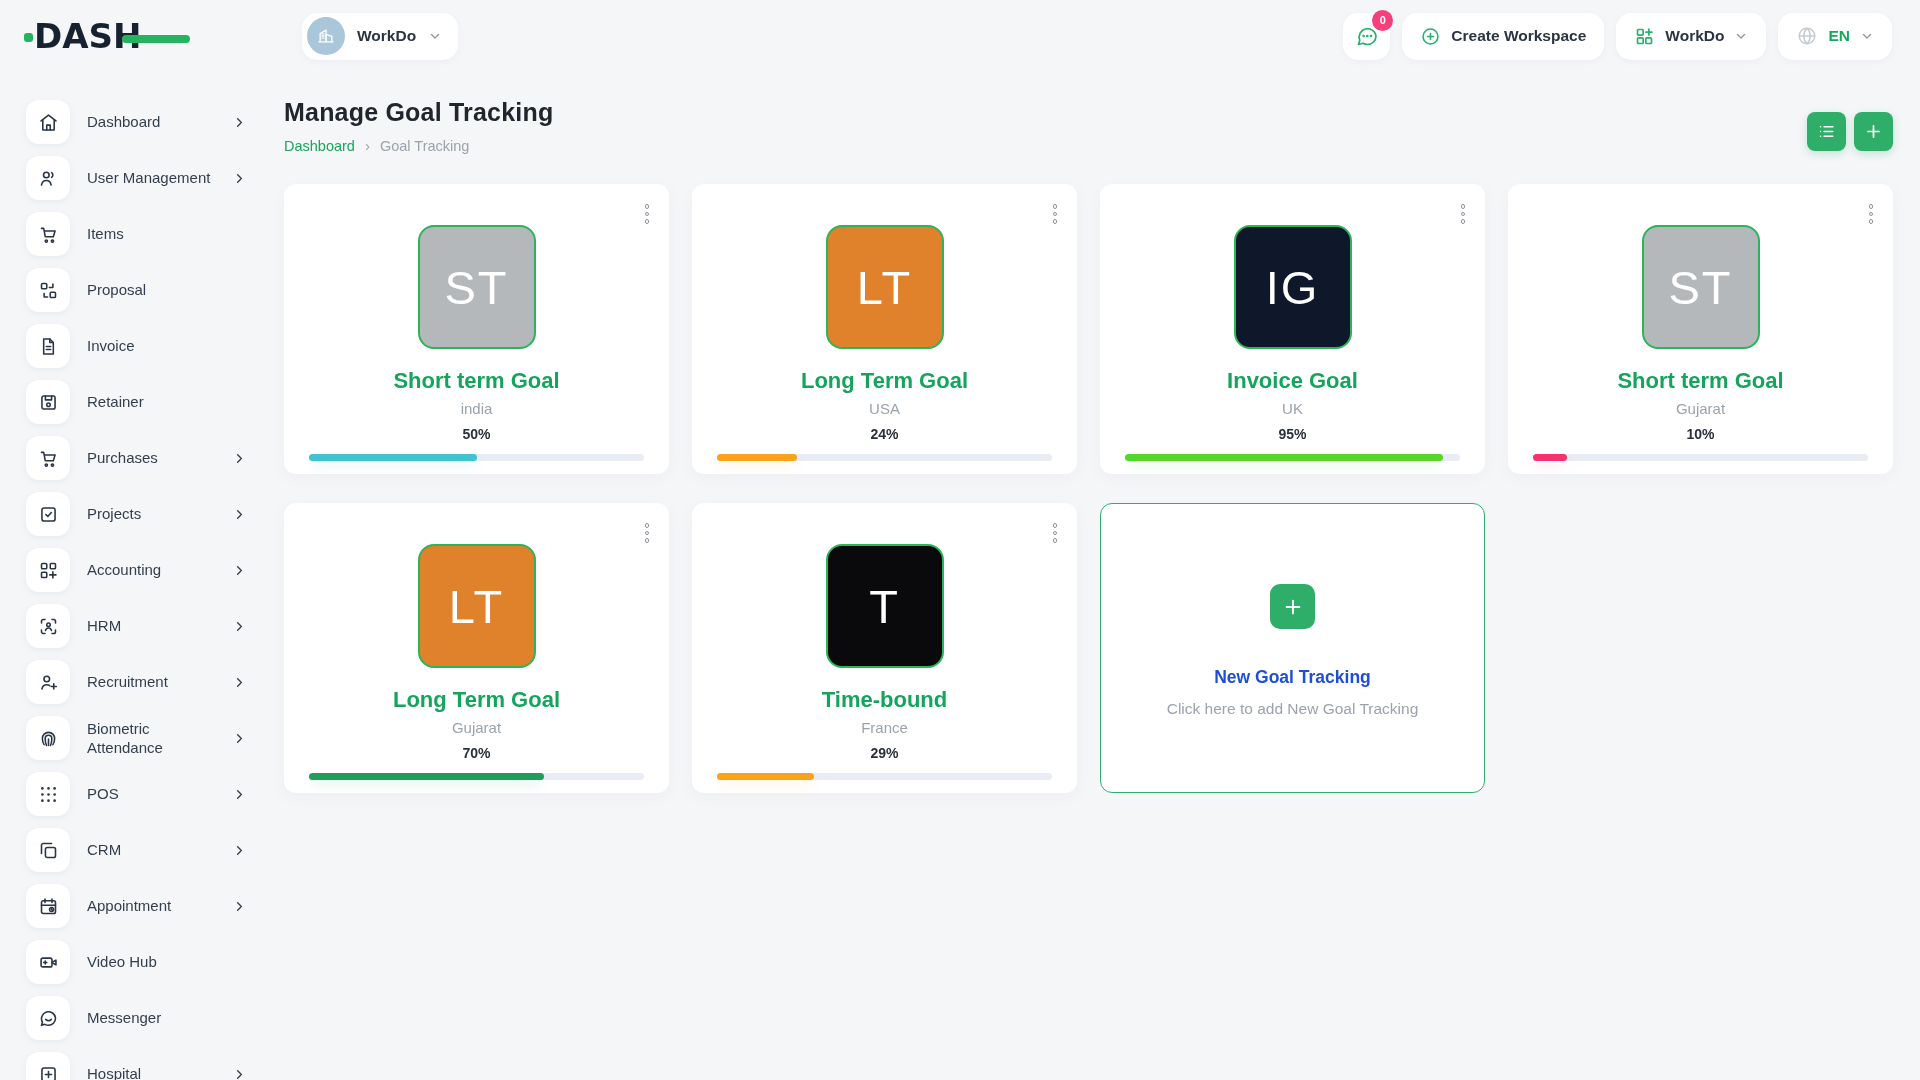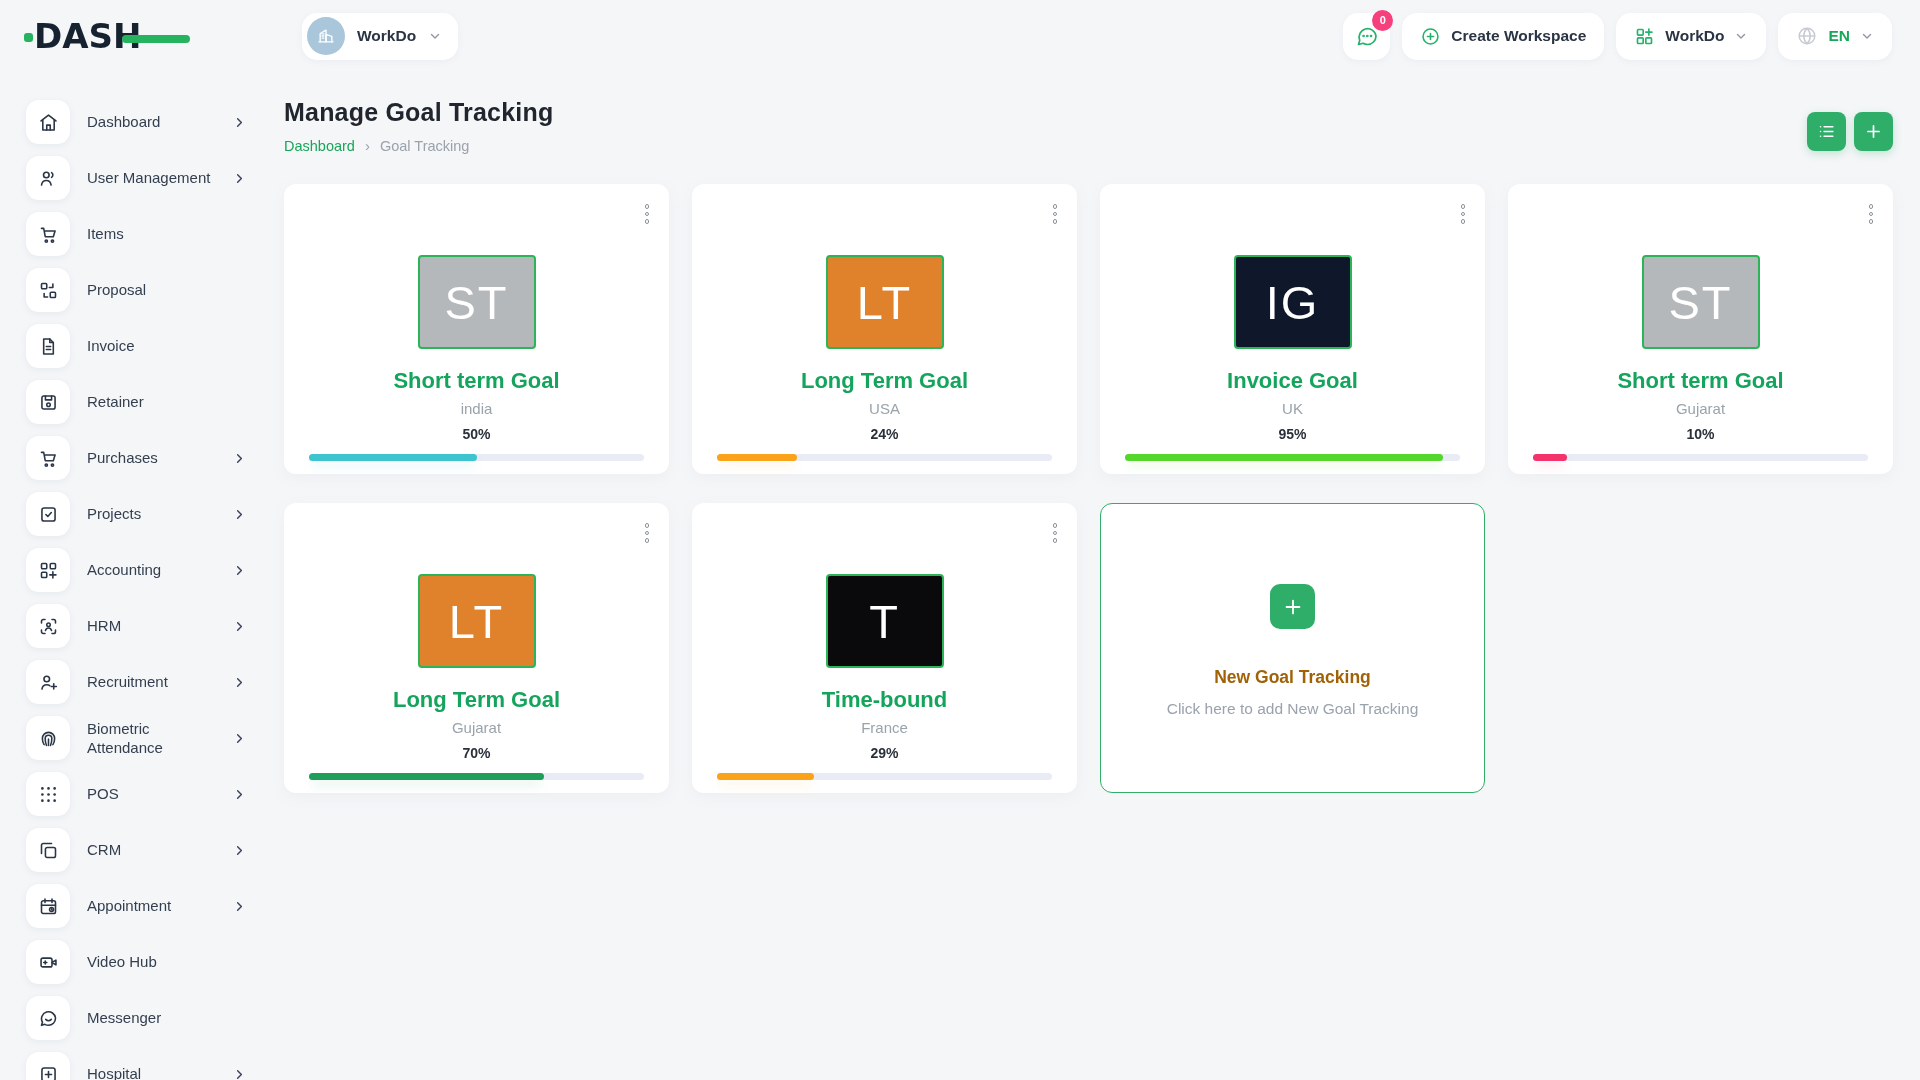--- a/index.html
+++ b/index.html
@@ -91,21 +91,21 @@
     box-shadow:0 4px 14px rgba(140,152,164,.08);
     display:flex; flex-direction:column; align-items:center; text-align:center;
     padding:0 25px;
   }
   .kebab {
     position:absolute; top:16px; right:16px; background:none; border:none; cursor:pointer;
     display:flex; flex-direction:column; gap:3px; padding:4px;
   }
   .kebab .dot { width:4.5px; height:4.5px; border:1.3px solid #8d939c; border-radius:50%; }
   .avatar {
-    margin-top:71px; width:118px; height:94px; border-radius:4px;
+    margin-top:41px; width:118px; height:124px; border-radius:16px;
     border:2.5px solid #2cb558; display:flex; align-items:center; justify-content:center;
   }
   .avatar-initials { color:#fff; font-size:47px; font-weight:400; letter-spacing:2px; }
   .goal-name { margin-top:19px; font-size:22px; font-weight:700; color:#14a45c; cursor:pointer; }
   .goal-location { margin-top:6px; font-size:15px; color:#9aa3ab; }
   .goal-percent { margin-top:9px; font-size:14px; font-weight:600; color:#2a3039; }
   .progress-track {
     margin-top:12px; width:100%; height:7px; border-radius:6px; background:#e9ecf4; position:relative;
   }
   .progress-fill { height:7px; border-radius:6px; }
@@ -113,21 +113,21 @@
   
   .new-card {
     background:#fff; border:1px solid #2fae6a; border-radius:12px; height:290px;
     display:flex; flex-direction:column; align-items:center; text-align:center;
     padding-top:80px; cursor:pointer;
   }
   .new-plus-btn {
     width:45px; height:45px; border:none; border-radius:10px; background:#2fae6a; color:#fff;
     display:flex; align-items:center; justify-content:center; cursor:pointer;
   }
-  .new-title { margin-top:38px; font-size:17.5px; font-weight:700; color:#a16207; }
+  .new-title { margin-top:38px; font-size:17.5px; font-weight:700; color:#1d4ed8; }
   .new-subtitle { margin-top:12px; font-size:15.5px; color:#9aa2ad; }
 </style>
 </head>
 <body>
 
 <header class="topbar">
   <div class="logo">
     <span class="logo-dot"></span>
     <span class="logo-text">DASH</span>
     <span class="logo-bar"></span>

